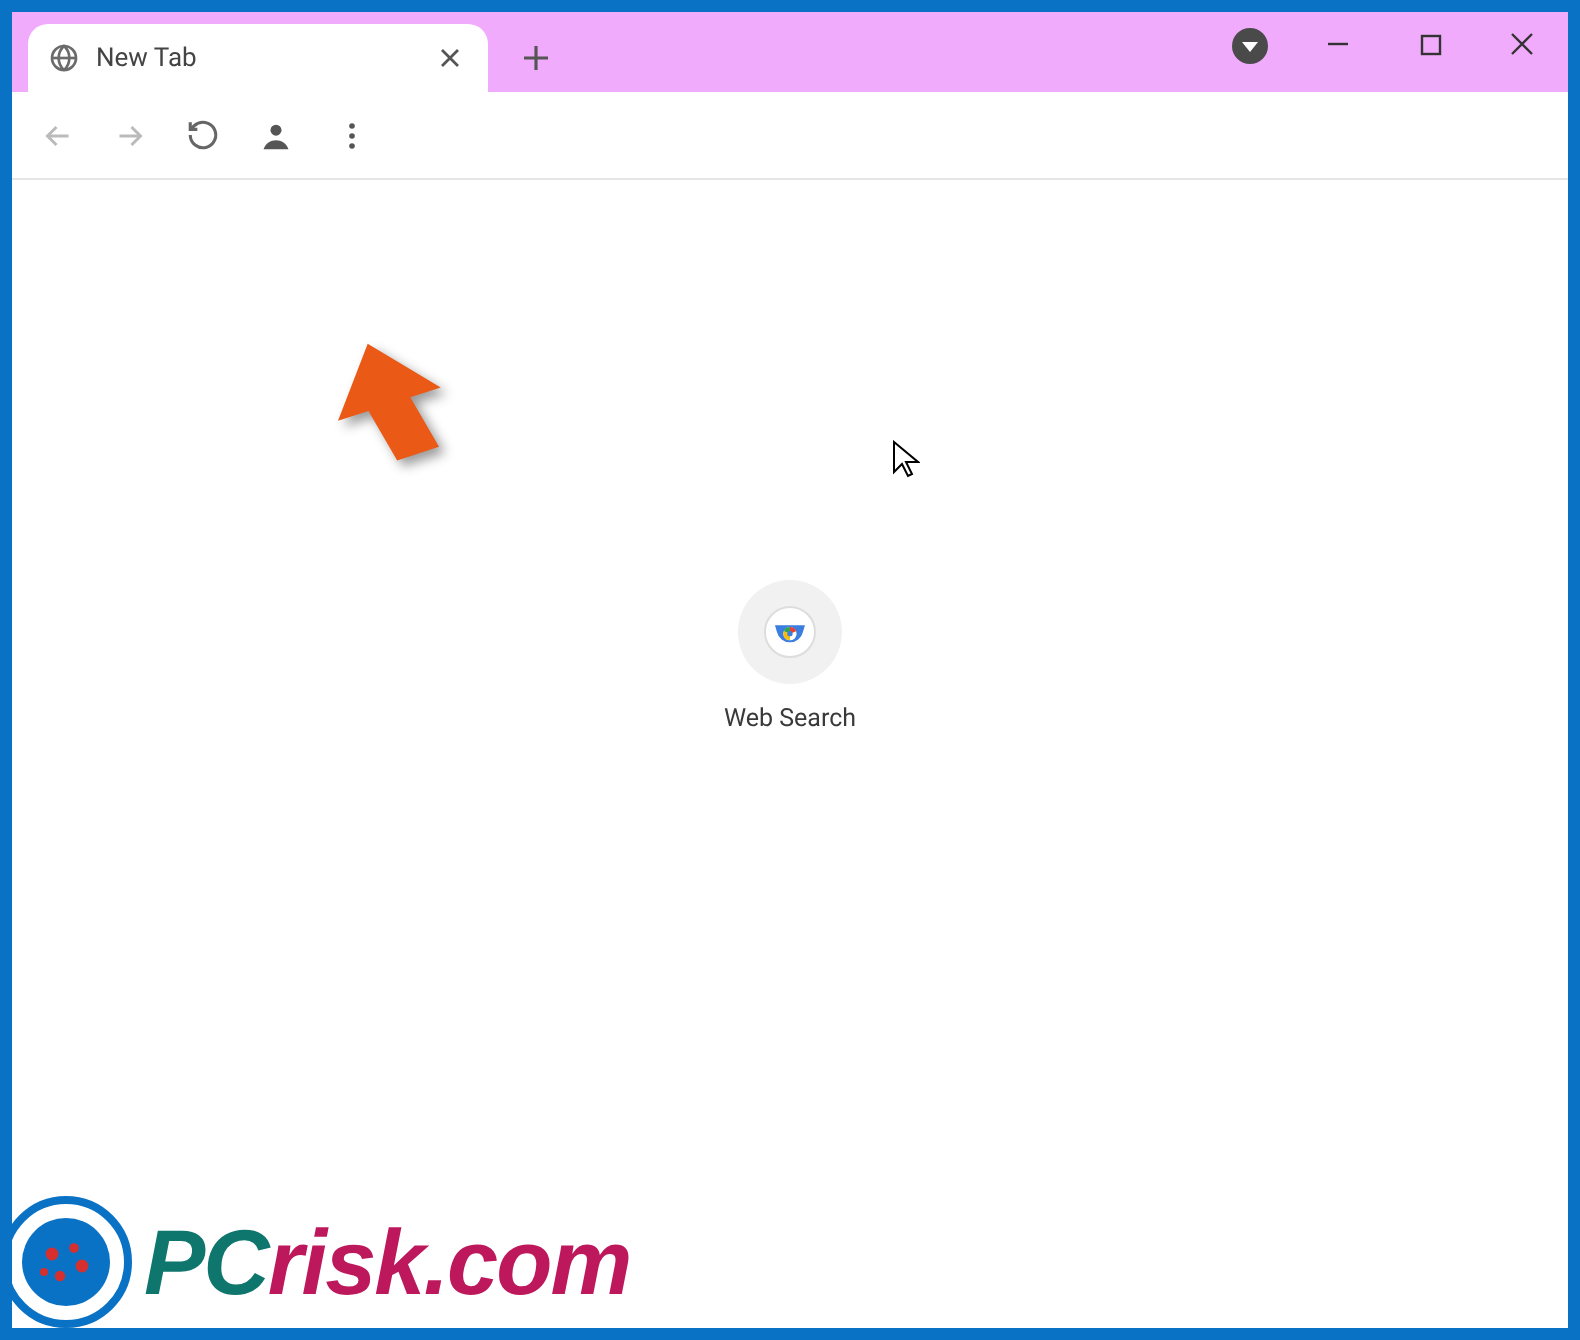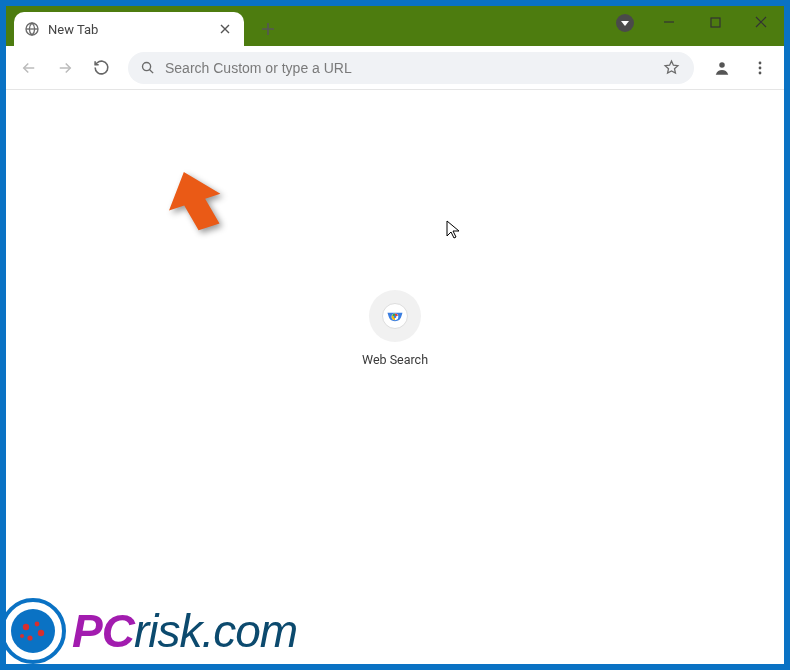--- a/index.html
+++ b/index.html
@@ -15,21 +15,21 @@
     position: absolute;
     left: 6px; top: 6px;
     width: 778px; height: 658px;
     background: #fff;
     display: flex;
     flex-direction: column;
   }
   
   .titlebar {
     height: 40px;
-    background: #4d7c0f;
+    background: #f0abfc;
     display: flex;
     align-items: flex-end;
     position: relative;
   }
   .tab {
     margin-left: 8px;
     height: 34px;
     width: 230px;
     background: #fff;
     border-radius: 10px 10px 0 0;
@@ -193,22 +193,22 @@
     position: relative;
   }
   .wm-text {
     font-size: 46px;
     font-style: italic;
     font-weight: 600;
     letter-spacing: -1px;
     color: #9aa0a3;
     line-height: 1;
   }
-  .wm-text .p-part { color: #a21caf; }
-  .wm-text .r-part { color: #0c4a6e; font-weight: 400; }
+  .wm-text .p-part { color: #0f766e; }
+  .wm-text .r-part { color: #be185d; font-weight: 700; }
 </style>
 </head>
 <body>
 
 <div class="window">
 
   <div class="titlebar">
     <div class="tab">
       <span class="favicon">
         <svg width="16" height="16" viewBox="0 0 24 24" fill="none" stroke="currentColor" stroke-width="2">
@@ -264,34 +264,20 @@
           <path d="M13 6l6 6-6 6"></path>
         </svg>
     </div>
     <div class="nav-btn">
       <svg width="17" height="17" viewBox="0 0 24 24" fill="none" stroke="currentColor" stroke-width="2.2">
           <path d="M3 12a9 9 0 1 0 3-6.7L3 8"></path>
           <path d="M3 3v5h5"></path>
         </svg>
     </div>
 
-    <div class="omnibox">
-      <span class="search-icon">
-        <svg width="15" height="15" viewBox="0 0 24 24" fill="none" stroke="currentColor" stroke-width="2.2">
-            <circle cx="10.5" cy="10.5" r="6.5"></circle>
-            <path d="M21 21l-5.5-5.5"></path>
-          </svg>
-      </span>
-      <input type="text" placeholder="Search Custom or type a URL" style="">
-      <span class="star-btn">
-        <svg width="17" height="17" viewBox="0 0 24 24" fill="none" stroke="currentColor" stroke-width="1.8">
-            <path d="M12 3l2.7 5.8 6.3.6-4.8 4.3 1.4 6.2L12 17l-5.6 2.9 1.4-6.2L3 9.4l6.3-.6z"></path>
-          </svg>
-      </span>
-    </div>
 
     <div class="avatar-btn">
       <svg width="20" height="20" viewBox="0 0 24 24" fill="currentColor">
           <circle cx="12" cy="8.5" r="3.3"></circle>
           <path d="M4.5 20c1.3-3.8 4.2-5.5 7.5-5.5s6.2 1.7 7.5 5.5z"></path>
         </svg>
     </div>
     <div class="menu-btn">
       <svg width="16" height="16" viewBox="0 0 16 16" fill="currentColor">
           <circle cx="8" cy="3" r="1.4"></circle>

